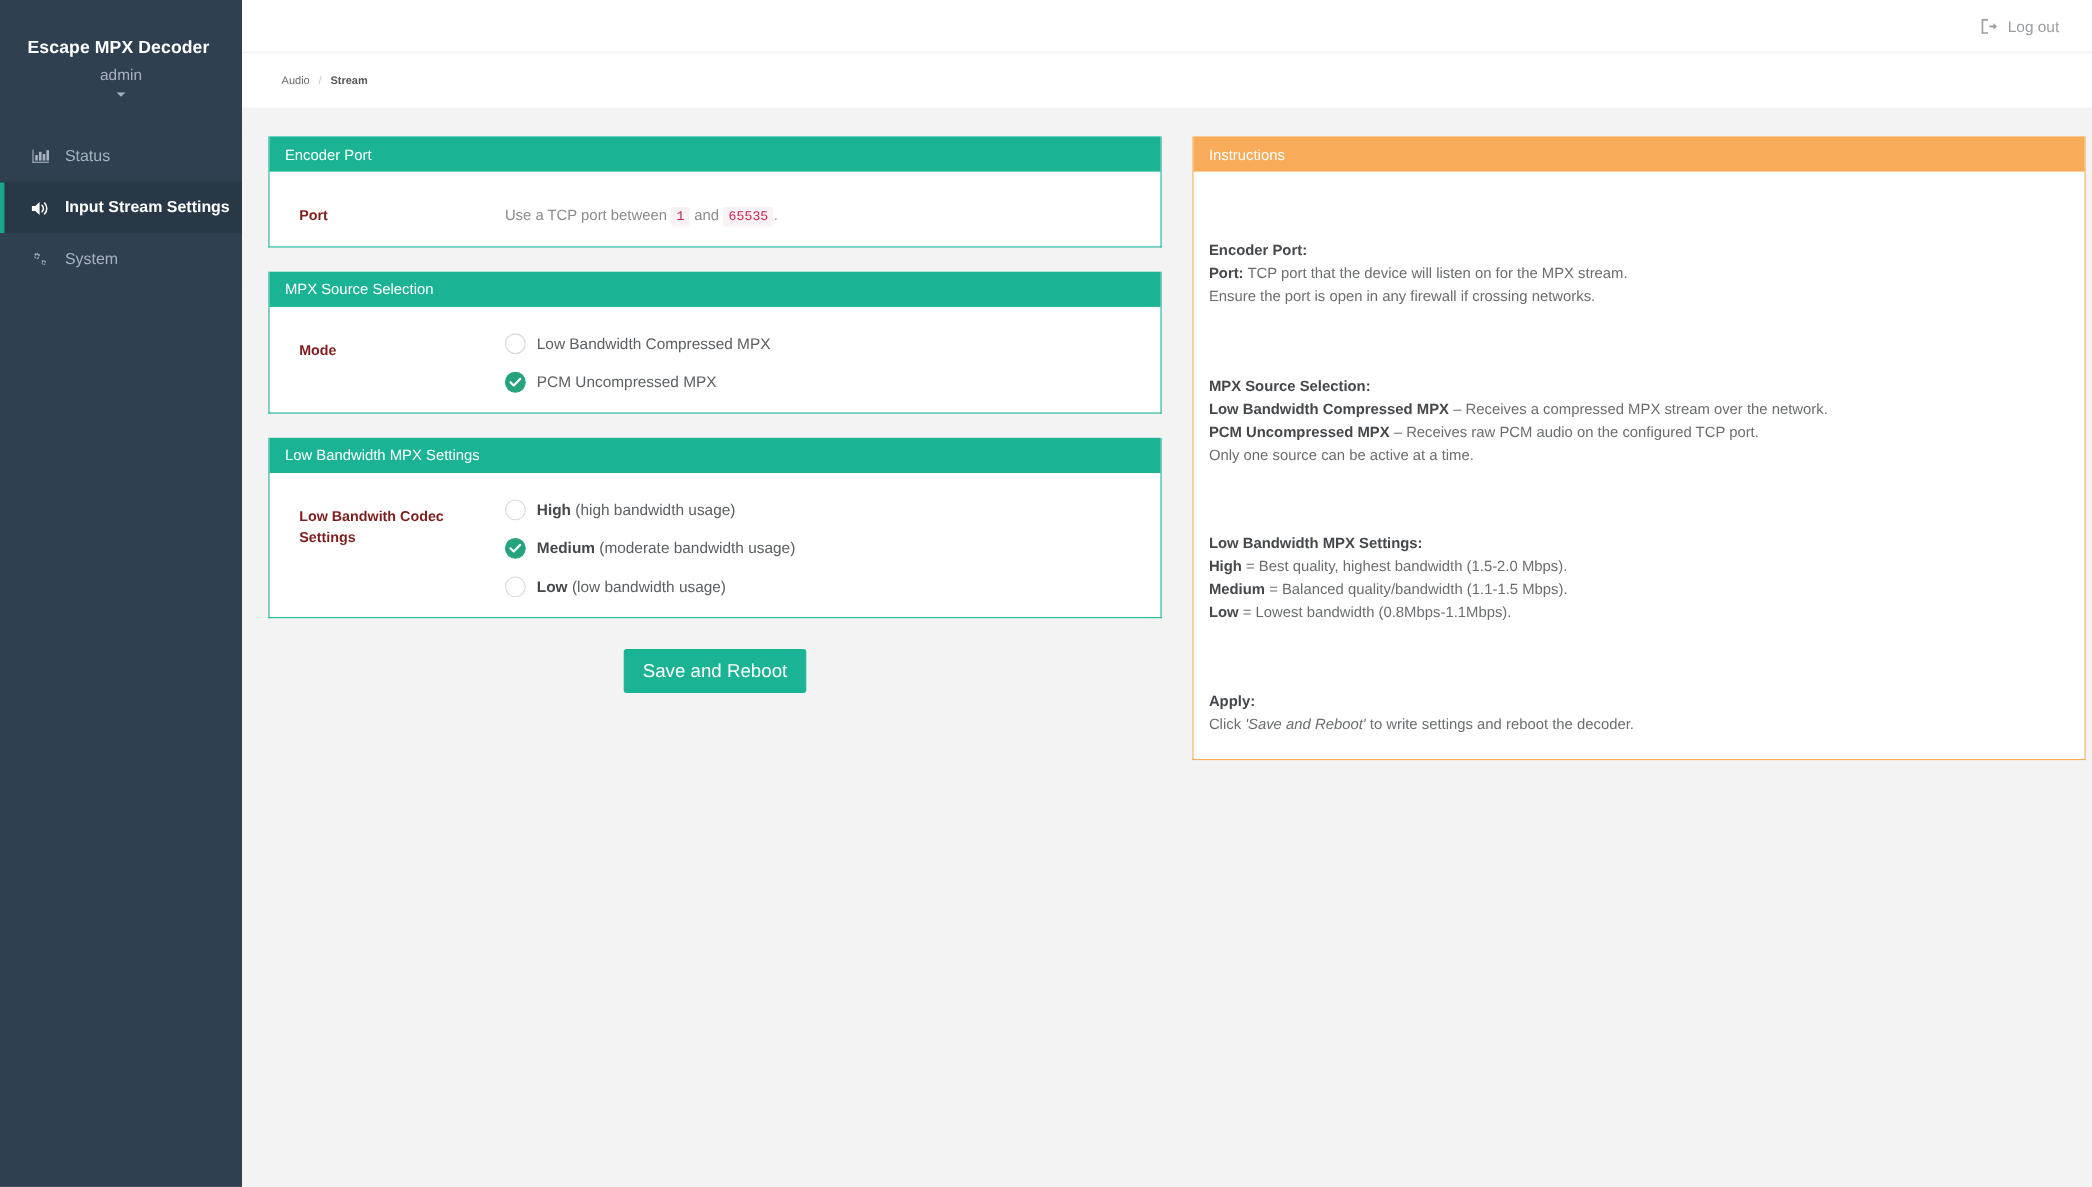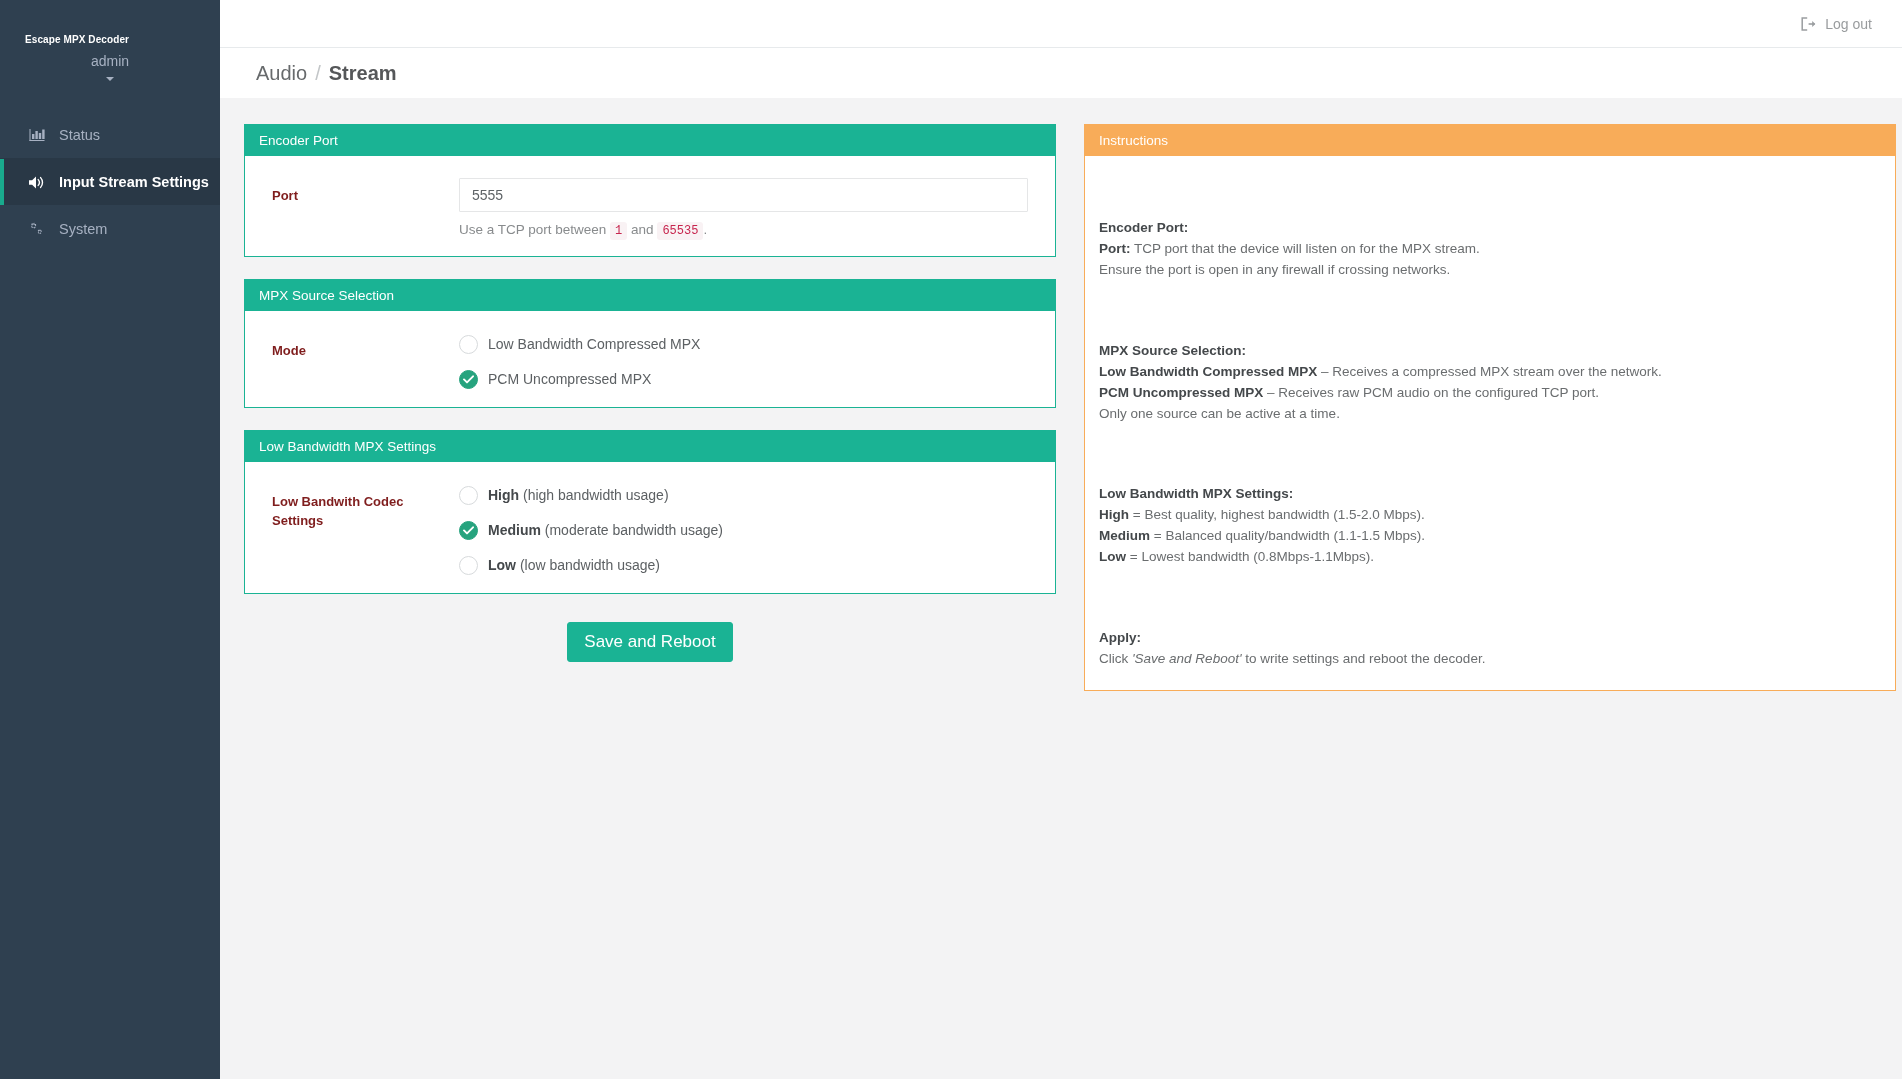--- a/index.html
+++ b/index.html
@@ -20,21 +20,21 @@
     width: 220px; min-width: 220px;
     background: #2f4050;
     display: flex; flex-direction: column;
   }
   .brand {
     padding: 34px 25px 30px 25px;
     background: #2f4050;
   }
   .brand-title {
     color: #ffffff;
-    font-size: 10px;
+    font-size: 16px;
     font-weight: bold;
     letter-spacing: .1px;
     line-height: 1.2;
   }
   .brand-user {
     margin-top: 7px;
     color: #a7b1c2;
     font-size: 14px;
     display: flex; align-items: center; gap: 5px; flex-direction: column;
   }
@@ -94,21 +94,21 @@
     font-size: 14px;
     cursor: pointer;
   }
   .logout svg { display: block; }
 
   .breadcrumb-bar {
     height: 50px;
     background: #ffffff;
     display: flex; align-items: center;
     padding-left: 36px;
-    font-size: 20px;
+    font-size: 10px;
   }
   .crumb { color: #676a6c; cursor: pointer; }
   .crumb-sep { color: #c3c6c8; margin: 0 8px; }
   .crumb-active { color: #555759; font-weight: bold; }
 
   .wrap {
     flex: 1;
     padding: 26px 28px 0 24px;
     display: flex;
     gap: 28px;
@@ -308,21 +308,20 @@
     <div class="wrap">
 
       <div class="col-left">
 
         <section class="panel panel-green">
           <div class="panel-head head-green">Encoder Port</div>
           <div class="panel-body">
             <div class="form-row">
               <div class="form-label">Port</div>
               <div class="form-field">
-                <input class="text-input" type="text" value="5555" style="">
                 <div class="help-text">
                   <span>Use a TCP port between</span>
                   <code class="inline">1</code>
                   <span>and</span>
                   <code class="inline">65535</code><span>.</span>
                 </div>
               </div>
             </div>
           </div>
         </section>

